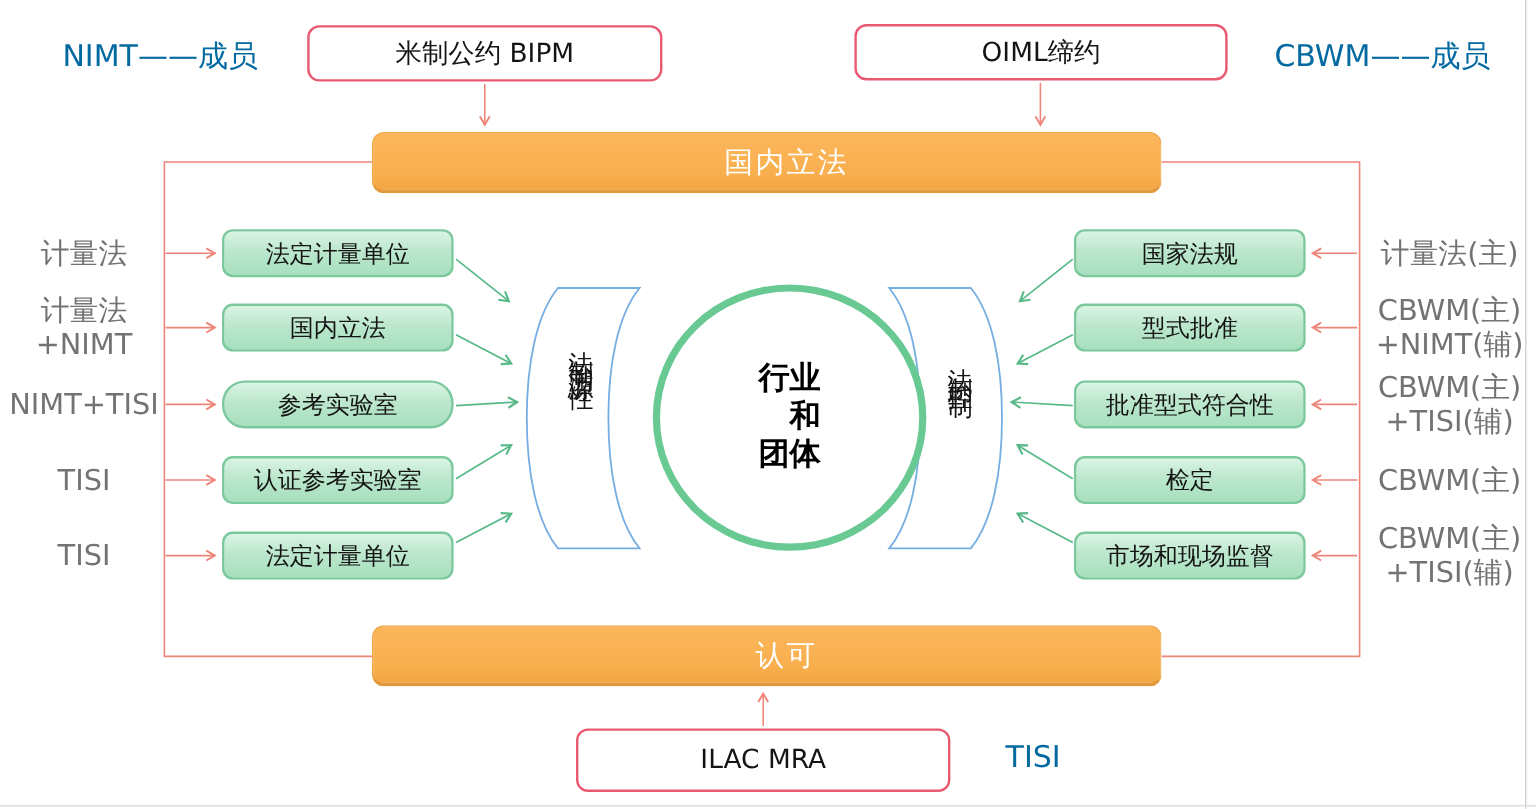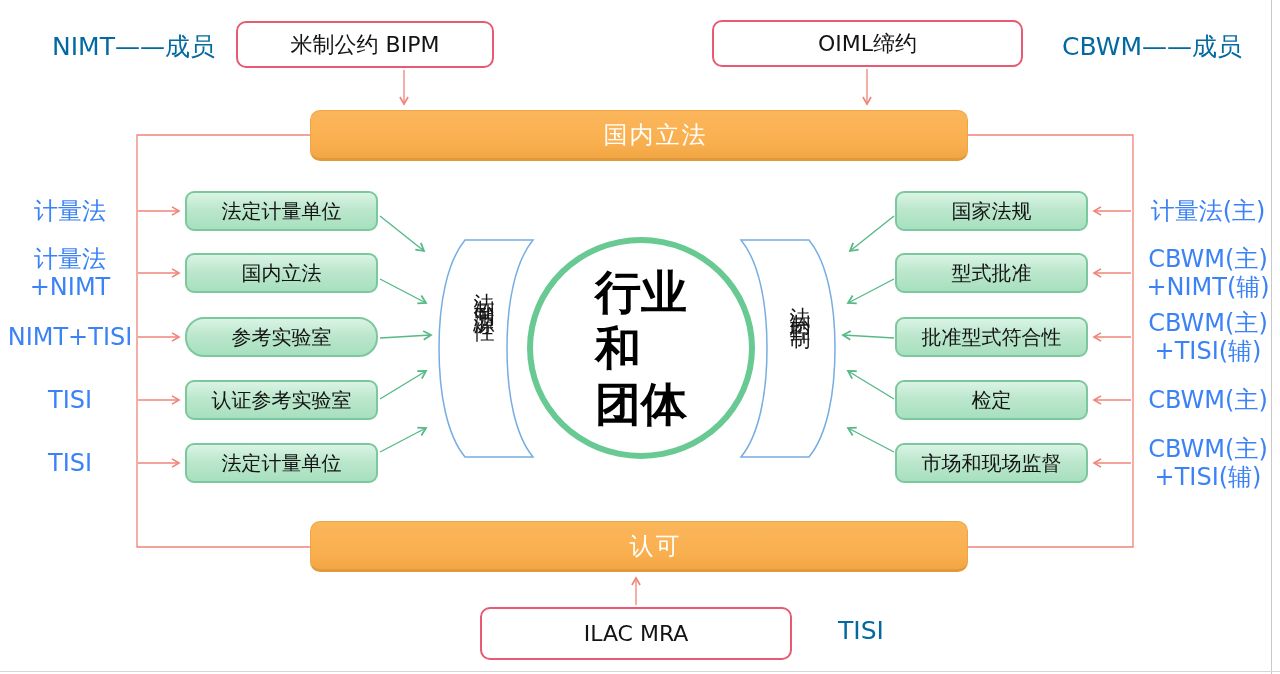--- a/index.html
+++ b/index.html
@@ -26,31 +26,31 @@
     padding-left:33px;
   }
   .gbox {
     position:absolute; width:193px; height:40px;
     background:linear-gradient(180deg,#DAF4E4 0%,#BCE7CD 45%,#A7E0BE 100%);
     border:2px solid #7CC89D; border-radius:9px;
     display:flex; align-items:center; justify-content:center;
     font-size:20px; color:#141414; white-space:nowrap;
   }
   .llabel, .rlabel {
-    position:absolute; color:#3b82f6; font-size:24px; text-align:center;
+    position:absolute; color:#737373; font-size:24px; text-align:center;
     white-space:pre-line; line-height:1.18; height:60px;
     display:flex; align-items:center; justify-content:center;
   }
   .llabel { left:6px;    width:128px; }
   .rlabel { left:1140px; width:136px; }
   .circle {
-    position:absolute; left:527px; top:237px; width:228px; height:222px;
+    position:absolute; left:544px; top:237px; width:228px; height:222px;
     border:6px solid #68C993; border-radius:50%; background:#fff;
-    display:flex; align-items:center; justify-content:center; text-align:left;
-    font-weight:bold; font-size:46px; line-height:1.22; color:#000; white-space:pre-line;
+    display:flex; align-items:center; justify-content:center; text-align:right;
+    font-weight:bold; font-size:26px; line-height:1.22; color:#000; white-space:pre-line;
   }
   .vtext {
     position:absolute; writing-mode:vertical-rl; text-orientation:upright;
     font-size:21px; letter-spacing:7px; color:#141414; line-height:1;
   }
   .edge-right  { position:absolute; left:1271px; top:0; width:1px; height:674px; background:#C9C9C9; }
   .edge-bottom { position:absolute; left:0; top:671px; width:1280px; height:1px; background:#D6D6D6; }
 </style>
 </head>
 <body>
@@ -111,21 +111,21 @@
 
     <g stroke="#76ADE2" stroke-width="1.5" fill="#ffffff">
       <path d="M 533,240 C 515,262 507,303 507,348 C 507,394 515,435 533,457 L 465,457 C 447,435 439,394 439,348 C 439,303 447,262 465,240 Z"></path>
       <path d="M 741,240 C 759,262 767,303 767,348 C 767,394 759,435 741,457 L 809,457 C 827,435 835,394 835,348 C 835,303 827,262 809,240 Z"></path>
     </g>
   </svg>
 
   <div class="note" style="left:52px; top:30px;">NIMT——成员</div>
   <div class="note" style="left:1062px; top:30px;">CBWM——成员</div>
 
-  <div class="pinkbox" style="left:236px; top:21px; width:258px; height:47px;">米制公约 BIPM</div>
+  <div class="pinkbox" style="left:256px; top:21px; width:296px; height:47px;">米制公约 BIPM</div>
   <div class="pinkbox" style="left:712px; top:20px; width:311px; height:47px;">OIML缔约</div>
 
   <div class="banner" style="top:110px;">国内立法</div>
   <div class="banner" style="top:521px;">认可</div>
 
   <div class="llabel" style="top:181px;">计量法</div>
   <div class="llabel" style="top:243px;">计量法
 +NIMT</div>
   <div class="llabel" style="top:307px;">NIMT+TISI</div>
   <div class="llabel" style="top:370px;">TISI</div>

